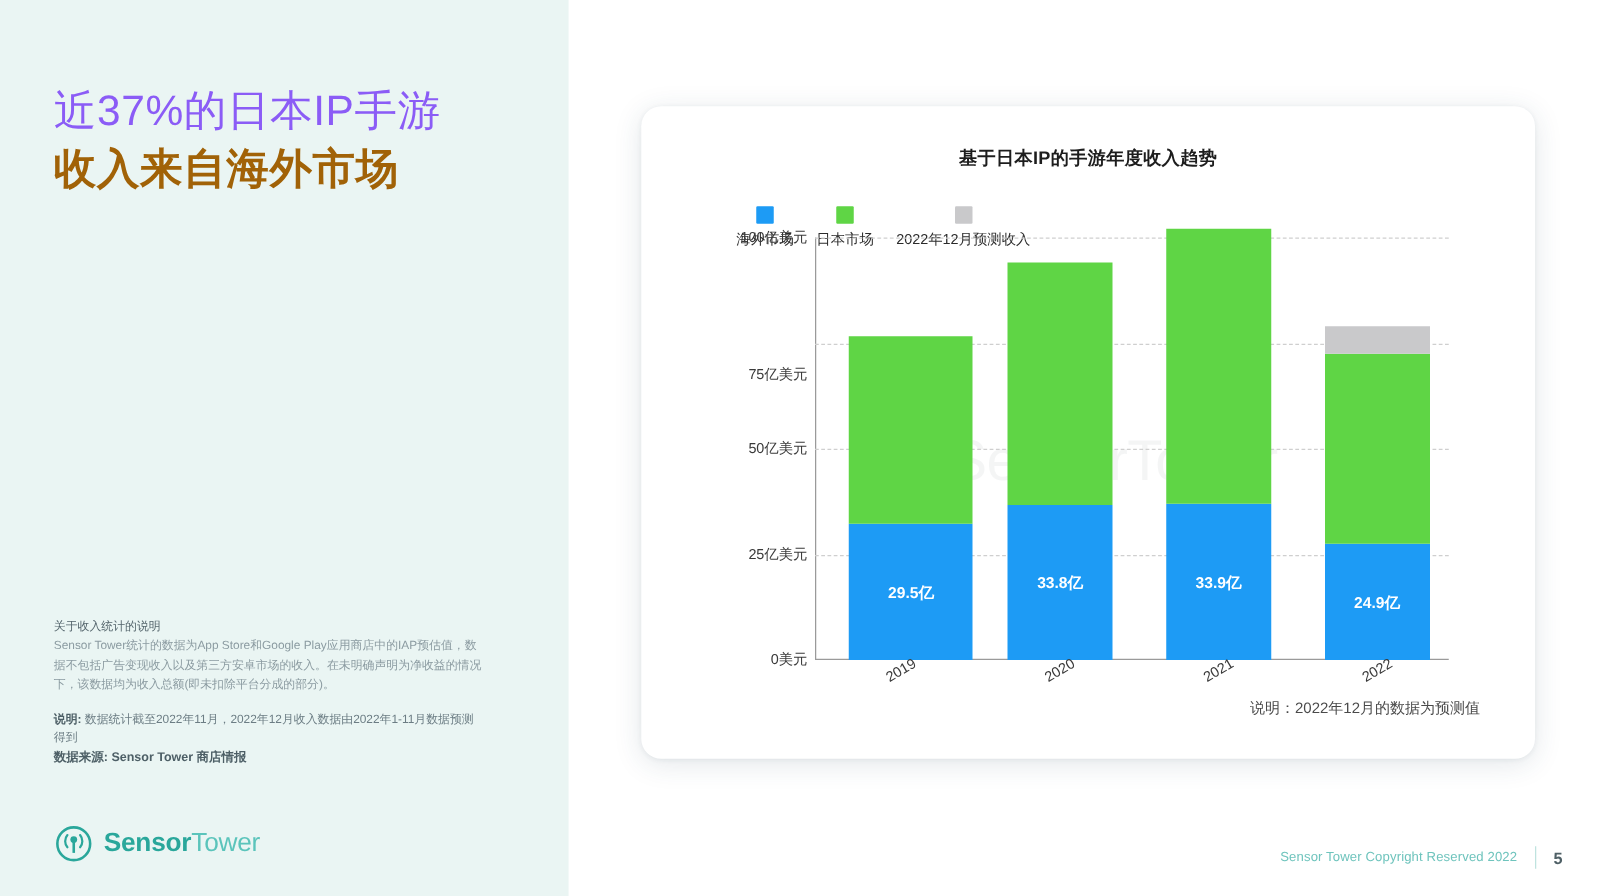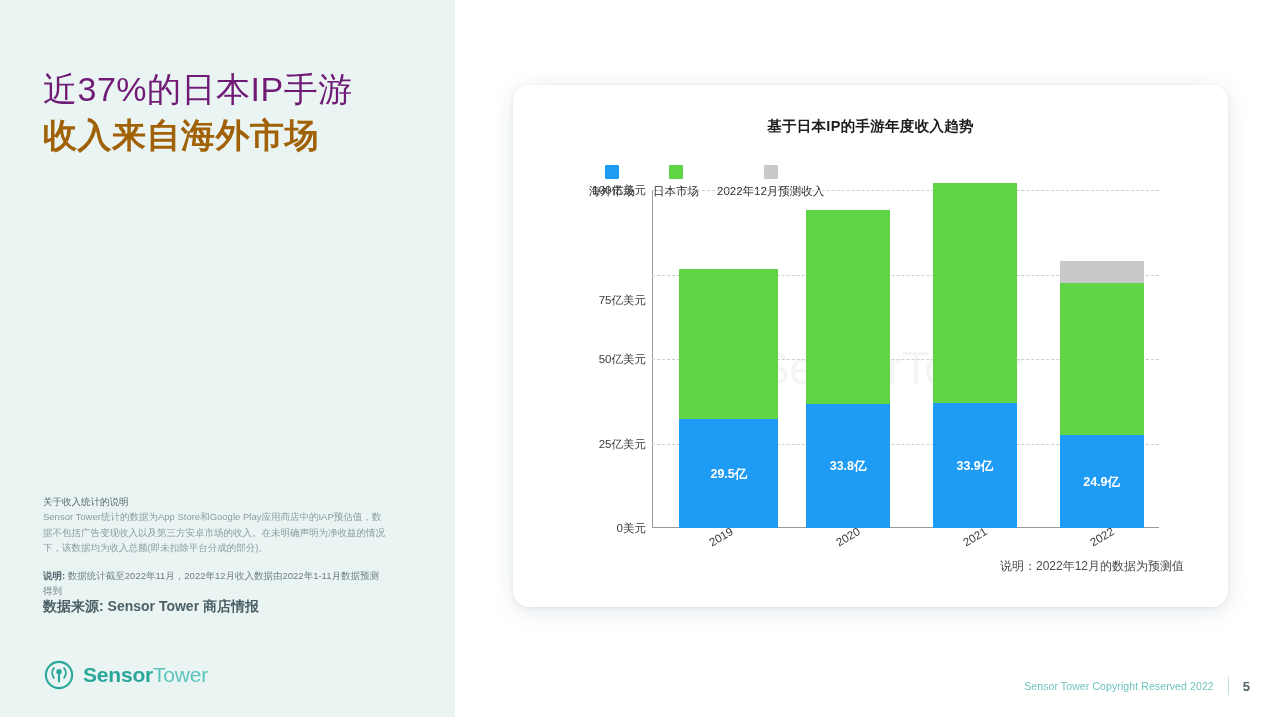--- a/index.html
+++ b/index.html
@@ -12,21 +12,21 @@
   }
   
   #left-panel{
     position:absolute;left:0;top:0;width:455px;height:717px;
     background:#eaf5f3;
   }
   #headline{
     position:absolute;left:43px;top:66px;width:390px;
   }
   .headline-line1{
-    font-size:34px;line-height:46px;color:#701a75;font-weight:400;
+    font-size:34px;line-height:46px;color:#8b5cf6;font-weight:400;
     letter-spacing:.5px;white-space:nowrap;
   }
   .headline-line2{
     font-size:34px;line-height:46px;color:#a16207;font-weight:700;
     letter-spacing:.5px;white-space:nowrap;
   }
   #body-copy{
     position:absolute;left:43px;top:200px;width:350px;
   }
   .para{
@@ -34,21 +34,21 @@
     letter-spacing:.2px;
   }
   #footnotes{
     position:absolute;left:43px;top:494px;width:345px;
   }
   .fn-head{font-size:9.5px;font-weight:400;color:#55666d;line-height:15px;margin:0;}
   .fn-body{font-size:9.5px;font-weight:400;color:#8b9ba1;line-height:15.5px;margin:0;}
   .fn-gap{height:12px;}
   .fn-note{font-size:9.5px;color:#6c7d84;line-height:15.5px;margin:0;}
   .fn-note b{color:#4d5f66;}
-  .fn-source{font-size:14px;font-weight:700;color:#4d5f66;line-height:15.5px;margin:0;}
+  .fn-source{font-size:10px;font-weight:700;color:#4d5f66;line-height:15.5px;margin:0;}
 
   
   #logo{
     position:absolute;left:44px;top:660px;display:flex;align-items:center;gap:9px;
   }
   #logo .mark{width:30px;height:30px;flex:0 0 30px;}
   #logo .wordmark{font-size:21px;letter-spacing:-.2px;}
   #logo .wm-bold{font-weight:700;color:#2aa79b;}
   #logo .wm-light{font-weight:400;color:#5bc4bb;}
 

